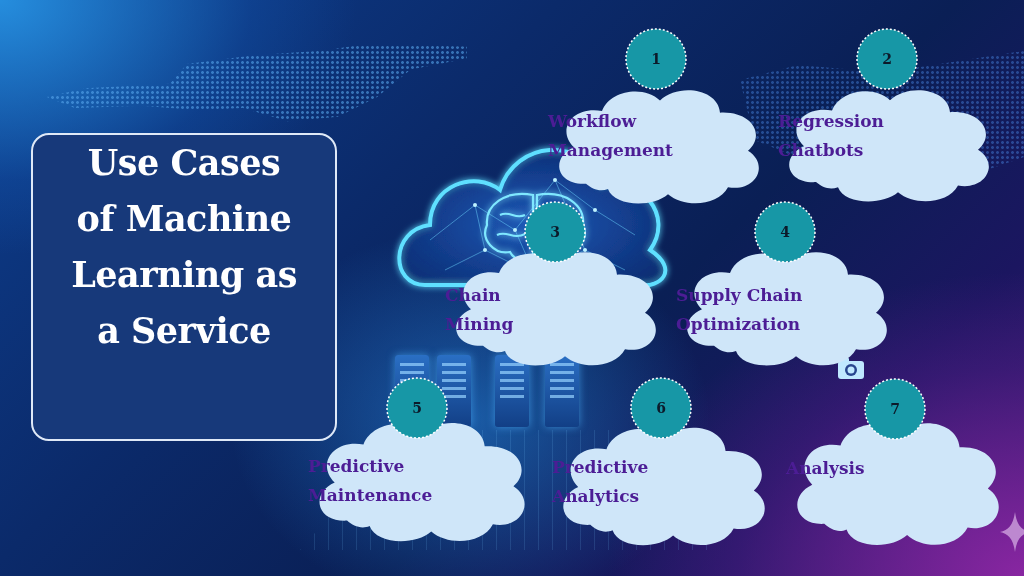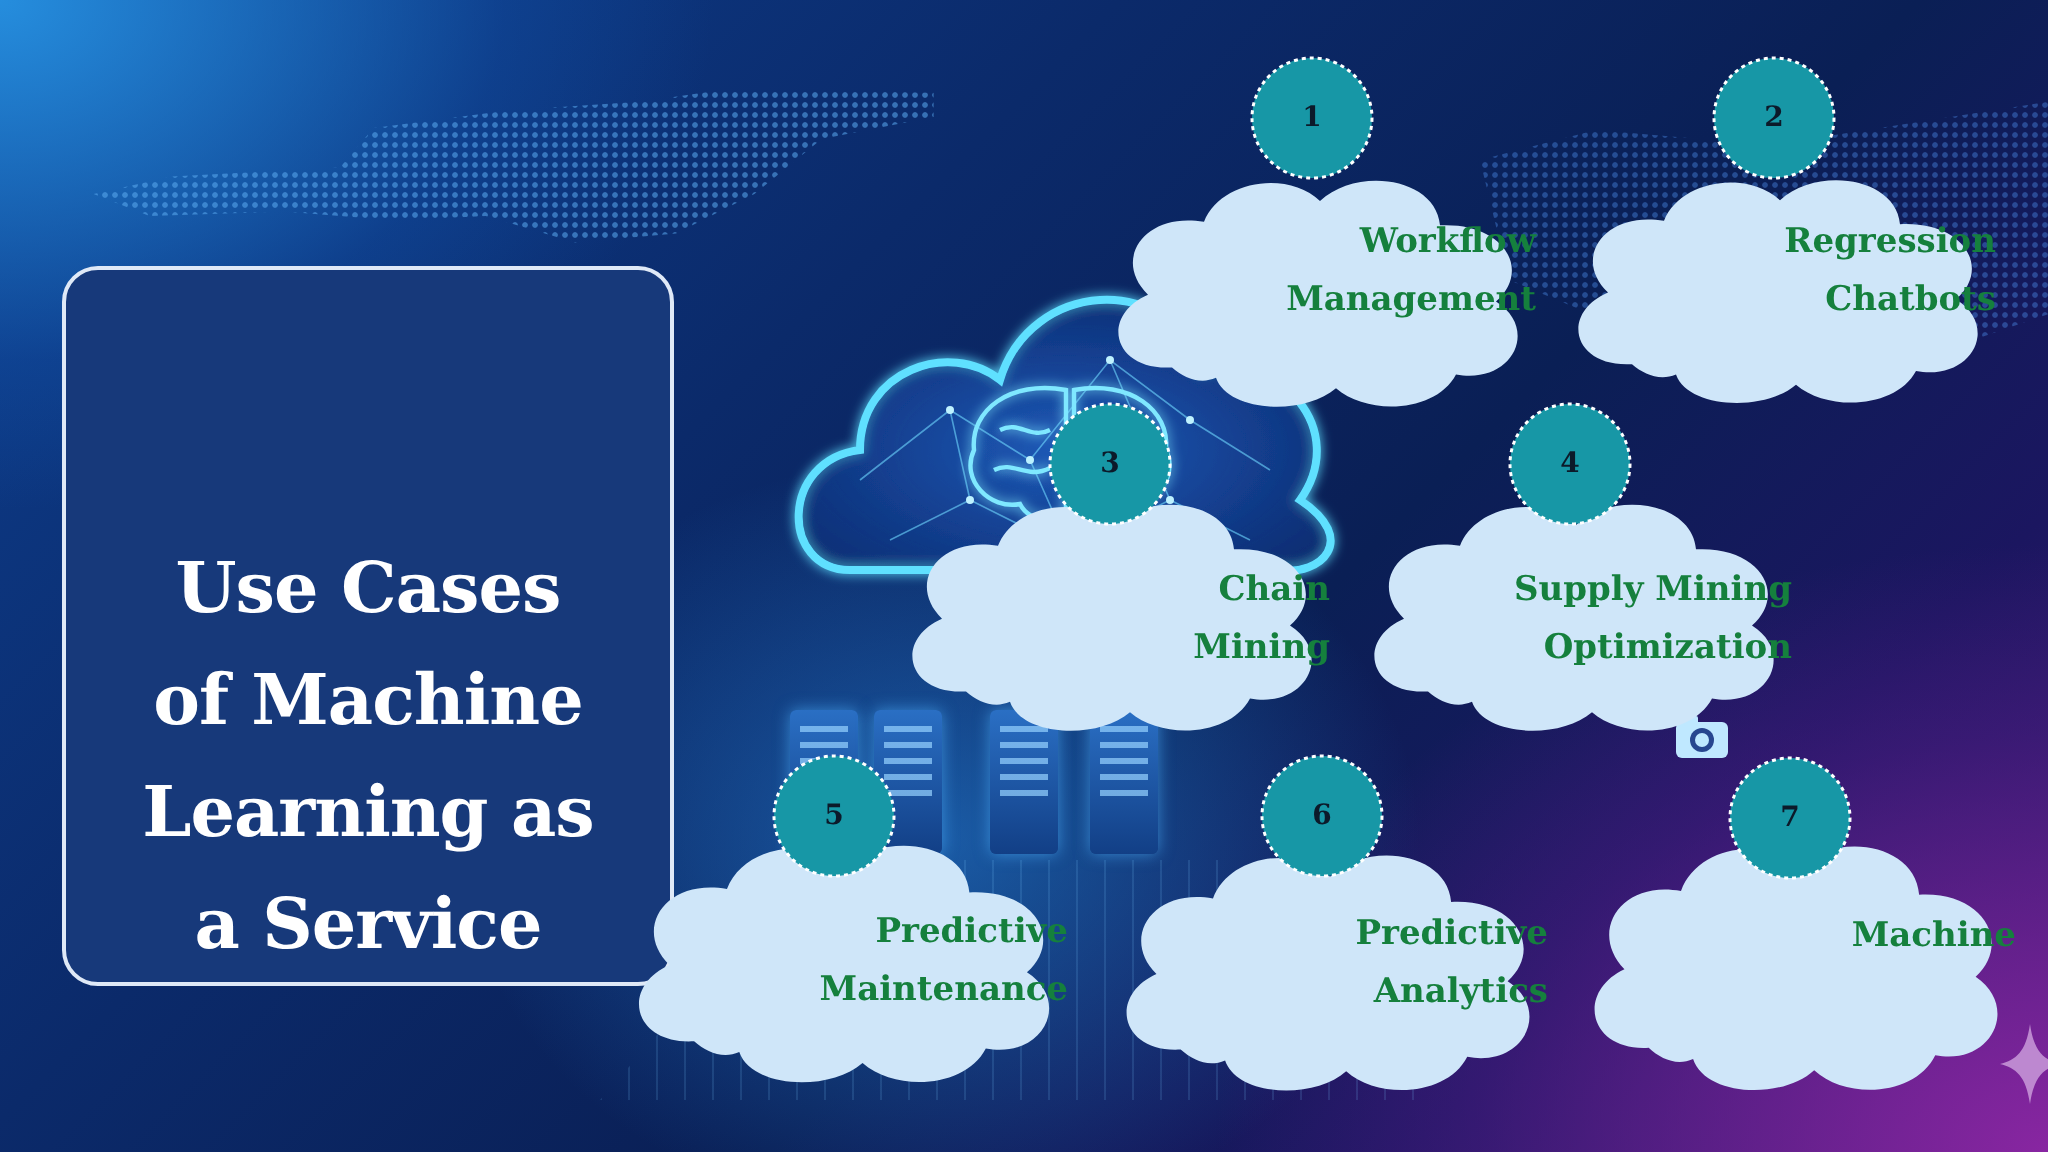--- a/index.html
+++ b/index.html
@@ -28,35 +28,35 @@
   .servers { position:absolute; left:395px; top:355px; width:200px; height:80px; }
   .server { position:absolute; top:0; width:34px; height:72px; border-radius:3px;
     background:linear-gradient(180deg,#2a6fc4,#123f86); box-shadow:0 0 8px rgba(80,180,255,0.6); }
   .server::before { content:""; position:absolute; left:5px; right:5px; top:8px; height:36px;
     background:repeating-linear-gradient(180deg, rgba(150,210,255,0.7) 0 3px, transparent 3px 8px); }
   .floor-lines { position:absolute; left:300px; top:430px; width:420px; height:120px;
     background:repeating-linear-gradient(90deg, rgba(120,200,255,0.25) 0 1px, transparent 1px 14px);
     clip-path: polygon(25% 0, 75% 0, 100% 100%, 0 100%); opacity:0.6; }
 
   .title-box {
-    position:absolute; left:31px; top:133px; width:306px; height:360px;
+    position:absolute; left:31px; top:133px; width:306px; height:308px;
     background:#17397a; border:2px solid #dfe9f7; border-radius:18px;
-    box-sizing:border-box; display:flex; align-items:flex-end; justify-content:center;
+    box-sizing:border-box; display:flex; align-items:flex-start; justify-content:center;
   }
   .title-text {
     color:#ffffff; font-family:"DejaVu Serif", serif; font-weight:bold;
     font-size:35px; line-height:56px; text-align:center; white-space:pre-line;
     letter-spacing:-0.5px;
   }
 
   .cloud { position:absolute; }
   .cloud svg.cshape { position:absolute; left:0; top:0; width:100%; height:100%; overflow:visible; }
   .cloud .label {
-    position:absolute; left:0; right:0; text-align:right;
-    color:#15803d; font-family:"DejaVu Serif", serif; font-weight:bold;
+    position:absolute; left:0; right:0; text-align:left;
+    color:#4c1d95; font-family:"DejaVu Serif", serif; font-weight:bold;
     font-size:17px; line-height:29px; white-space:pre-line;
   }
   .badge { position:absolute; width:64px; height:64px; }
   .badge svg { position:absolute; left:0; top:0; width:100%; height:100%; }
   .badge .num {
     position:absolute; left:0; right:0; top:0; height:64px; line-height:64px;
     text-align:center; color:#0c1a2a; font-family:"DejaVu Serif", serif; font-weight:bold; font-size:14px;
   }
   .camera-icon { position:absolute; left:836px; top:355px; width:30px; height:26px; }
   .sparkle-icon { position:absolute; left:1000px; top:512px; width:30px; height:40px; }
@@ -179,21 +179,21 @@
   <svg viewBox="0 0 64 64">
       <use href="#badgeshape"></use>
     </svg>
   <div class="num">3</div>
 </div>
 
 <div class="cloud" style="left:676px; top:240px; width:220px; height:130px;">
   <svg class="cshape" viewBox="0 0 220 150" preserveAspectRatio="none">
       <use href="#cloudshape"></use>
     </svg>
-  <div class="label" style="top:41px;">Supply Mining
+  <div class="label" style="top:41px;">Supply Chain
 Optimization</div>
 </div>
 <div class="badge" style="left:753px; top:200px;">
   <svg viewBox="0 0 64 64">
       <use href="#badgeshape"></use>
     </svg>
   <div class="num">4</div>
 </div>
 
 <div class="cloud" style="left:308px; top:410px; width:226px; height:136px;">
@@ -221,20 +221,20 @@
   <svg viewBox="0 0 64 64">
       <use href="#badgeshape"></use>
     </svg>
   <div class="num">6</div>
 </div>
 
 <div class="cloud" style="left:786px; top:410px; width:222px; height:140px;">
   <svg class="cshape" viewBox="0 0 220 150" preserveAspectRatio="none">
       <use href="#cloudshape"></use>
     </svg>
-  <div class="label" style="top:44px;">Machine</div>
+  <div class="label" style="top:44px;">Analysis</div>
 </div>
 <div class="badge" style="left:863px; top:377px;">
   <svg viewBox="0 0 64 64">
       <use href="#badgeshape"></use>
     </svg>
   <div class="num">7</div>
 </div>
 
 </body></html>

